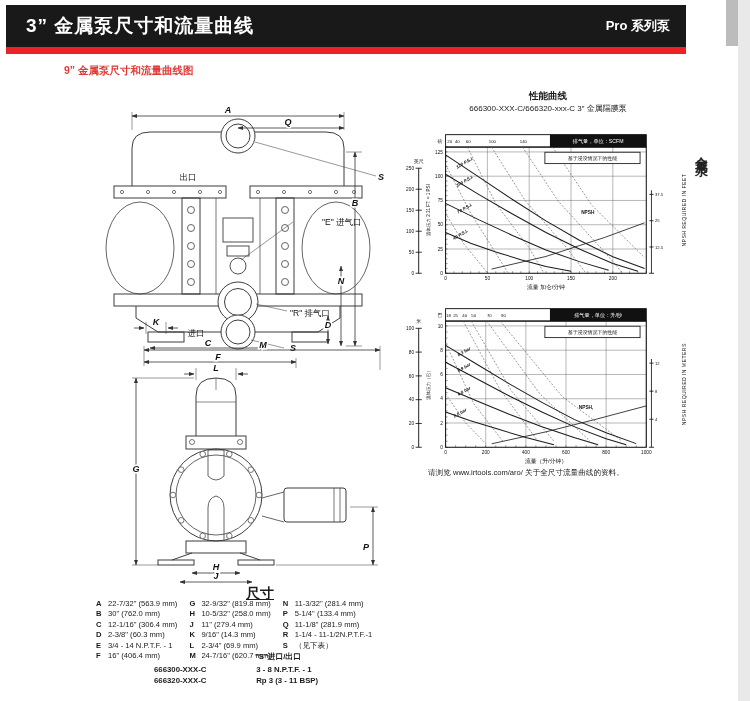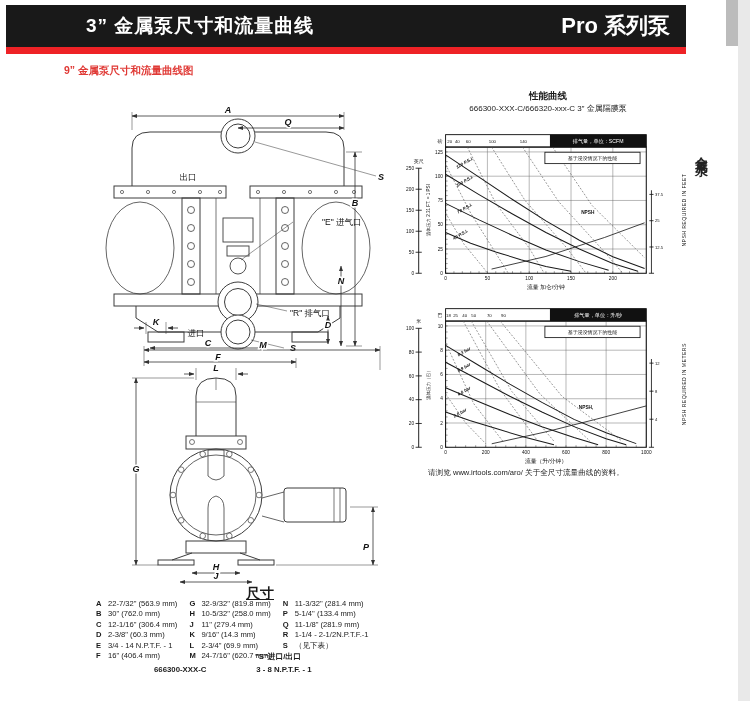--- a/index.html
+++ b/index.html
@@ -2,22 +2,22 @@
 <html><head>
 <meta charset="utf-8">
 <style>
   html,body{margin:0;padding:0;background:#fff;}
   .page{position:relative;width:750px;height:701px;background:#fff;overflow:hidden;
         font-family:"Liberation Sans",sans-serif;color:#1a1a1a;}
   .abs{position:absolute;}
   
   .hdr{left:6px;top:5px;width:680px;height:42px;background:#191919;display:flex;
        align-items:center;justify-content:space-between;}
-  .hdr .tl{color:#fff;font-size:19px;font-weight:bold;margin-left:80px;letter-spacing:1px;}
-  .hdr .tr{color:#fff;font-size:22px;font-weight:bold;margin-right:16px;}
+  .hdr .tl{color:#fff;font-size:19px;font-weight:bold;margin-left:20px;letter-spacing:1px;}
+  .hdr .tr{color:#fff;font-size:13px;font-weight:bold;margin-right:16px;}
   .redbar{left:6px;top:47px;width:680px;height:7px;background:#ee2226;}
   .sect{left:64px;top:64px;color:#e03a36;font-size:10.5px;font-weight:bold;}
   .sidetab{left:692px;top:146px;writing-mode:vertical-rl;font-size:13px;font-weight:bold;
            letter-spacing:4px;color:#222;}
   .corner{left:726px;top:0;width:24px;height:46px;background:#bcbcbc;}
   .edge{left:738px;top:0;width:12px;height:701px;background:#e9e9e9;}
   
   .ctitle{left:398px;top:90px;width:300px;text-align:center;font-size:9.5px;font-weight:bold;}
   .csub{left:398px;top:103px;width:300px;text-align:center;font-size:8px;}
   .chart{left:398px;width:300px;height:178px;}
@@ -483,26 +483,30 @@
         <div class="dim-row"><span class="dk">H</span><span class="dv">10-5/32" (258.0 mm)</span></div>
         <div class="dim-row"><span class="dk">J</span><span class="dv">11" (279.4 mm)</span></div>
         <div class="dim-row"><span class="dk">K</span><span class="dv">9/16" (14.3 mm)</span></div>
         <div class="dim-row"><span class="dk">L</span><span class="dv">2-3/4" (69.9 mm)</span></div>
         <div class="dim-row"><span class="dk">M</span><span class="dv">24-7/16" (620.7 mm)</span></div>
       </div>
       <div class="dim-col">
         <div class="dim-row"><span class="dk">N</span><span class="dv">11-3/32" (281.4 mm)</span></div>
         <div class="dim-row"><span class="dk">P</span><span class="dv">5-1/4" (133.4 mm)</span></div>
         <div class="dim-row"><span class="dk">Q</span><span class="dv">11-1/8" (281.9 mm)</span></div>
-        <div class="dim-row"><span class="dk">R</span><span class="dv">1-1/4 - 2-1/2N.P.T.F.-1</span></div>
+        <div class="dim-row"><span class="dk">R</span><span class="dv">1-1/4 - 11-1/2N.P.T.F.-1</span></div>
         <div class="dim-row"><span class="dk">S</span><span class="dv">（见下表）</span></div>
       </div>
     </div>
 
   <div class="abs porttab">
     <div class="porthdr">"S"进口/出口</div>
     <div class="portrow">
       <span class="pm">666300-XXX-C</span>
       <span>3 - 8 N.P.T.F. - 1</span>
     </div>
+    <div class="portrow">
+      <span class="pm">666320-XXX-C</span>
+      <span>Rp 3 (3 - 11 BSP)</span>
+    </div>
   </div>
 
 </div>
 
 </body></html>

